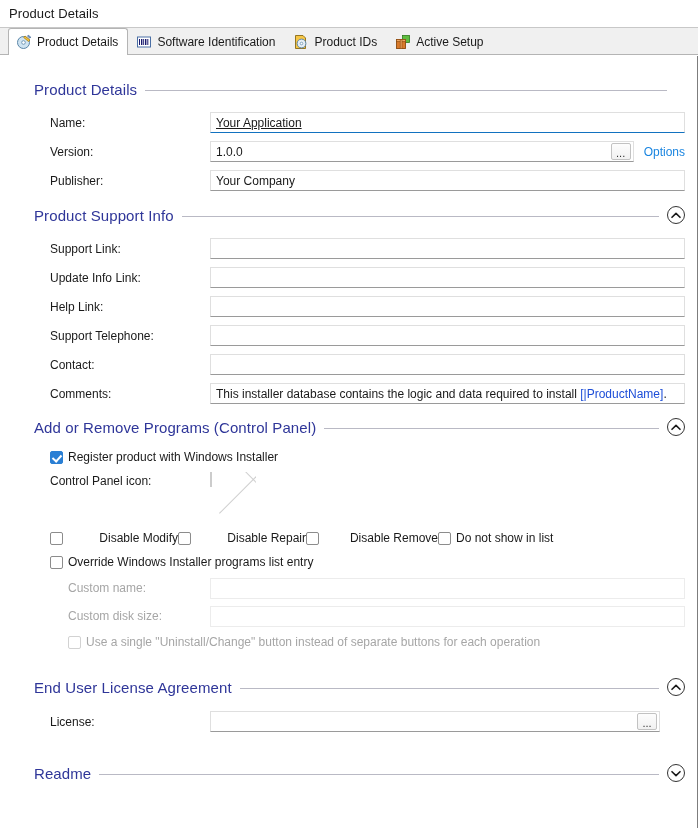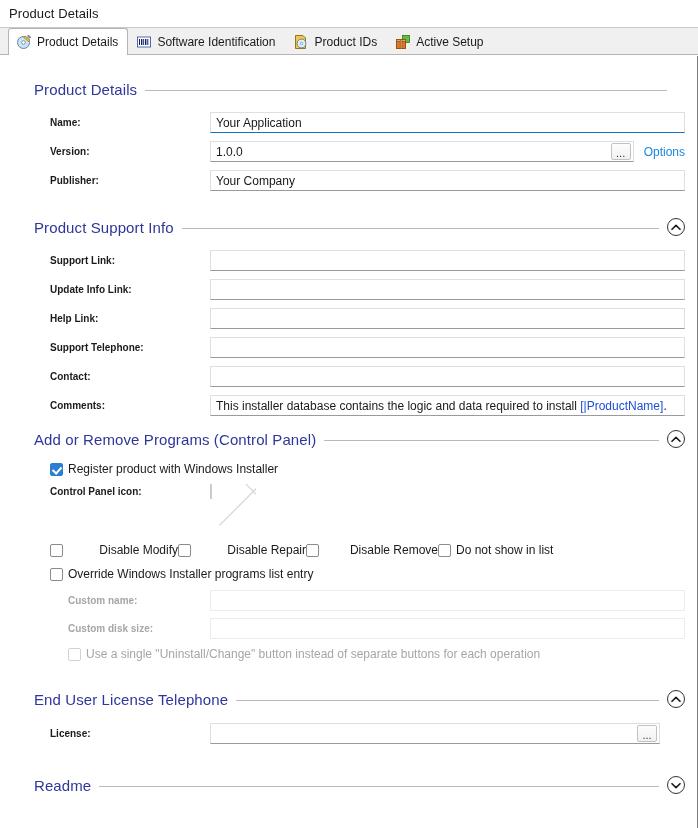--- a/index.html
+++ b/index.html
@@ -127,40 +127,39 @@
   .row {
     display: flex;
     align-items: center;
     height: 29px;
     padding-left: 50px;
     padding-right: 12px;
   }
   .lbl {
     width: 160px;
     flex: 0 0 160px;
-    font-size: 10px;
+    font-size: 12px;
     color: #1a1a1a;
-    font-weight: bold;
   }
   .lbl.dim { color: #a6a6a6; }
 
   .fld {
     flex: 1 1 auto;
     height: 21px;
     background: #ffffff;
     border: 1px solid #dfdfdf;
     border-bottom: 1px solid #9a9a9a;
     display: flex;
     align-items: center;
     padding: 0 5px;
     font-size: 12px;
     color: #1a1a1a;
     min-width: 0;
   }
-  .fld.focus { border-bottom-color: #1272c0; }
+  .fld.focus { border-bottom-color: #1272c0; text-decoration: underline; }
   .fld.disabled { border: 1px solid #ececec; border-bottom-color: #ececec; background:#ffffff; }
   .fld-text { white-space: nowrap; overflow: hidden; text-overflow: clip; }
   .tok { color: #1d4ed8; }
 
   .ellipsis-btn {
     width: 20px; height: 17px;
     flex: 0 0 20px;
     border: 1px solid #c2c2c2;
     background: linear-gradient(#fdfdfd,#f1f1f1);
     border-radius: 2px;
@@ -321,21 +320,21 @@
 
       <div class="row">
         <span class="lbl">Publisher:</span>
         <span class="fld">
           <span class="fld-text">Your Company</span>
         </span>
       </div>
     </div>
 
     <div class="section">
-      <div class="sec-head" style="margin-top:17px">
+      <div class="sec-head" style="margin-top:5px">
         <span class="sec-title">Product Support Info</span>
         <span class="sec-rule"></span>
         <span class="chev">
           <svg width="10" height="7" viewBox="0 0 10 7">
             <path d="M1 5.3 L5 1.4 L9 5.3" fill="none" stroke="#1a1a1a" stroke-width="1.6" stroke-linecap="round" stroke-linejoin="round"></path>
           </svg>
         </span>
       </div>
 
       <div class="row" style="margin-top:4px">
@@ -443,21 +442,21 @@
       </div>
 
       <div class="cbrow" style="height:24px; padding-left:68px">
         <span class="cb disabled"></span>
         <span class="cbtext dim">Use a single "Uninstall/Change" button instead of separate buttons for each operation</span>
       </div>
     </div>
 
     <div class="section">
       <div class="sec-head" style="margin-top:18px">
-        <span class="sec-title">End User License Telephone</span>
+        <span class="sec-title">End User License Agreement</span>
         <span class="sec-rule"></span>
         <span class="chev">
           <svg width="10" height="7" viewBox="0 0 10 7">
             <path d="M1 5.3 L5 1.4 L9 5.3" fill="none" stroke="#1a1a1a" stroke-width="1.6" stroke-linecap="round" stroke-linejoin="round"></path>
           </svg>
         </span>
       </div>
 
       <div class="row" style="margin-top:5px">
         <span class="lbl">License:</span>

